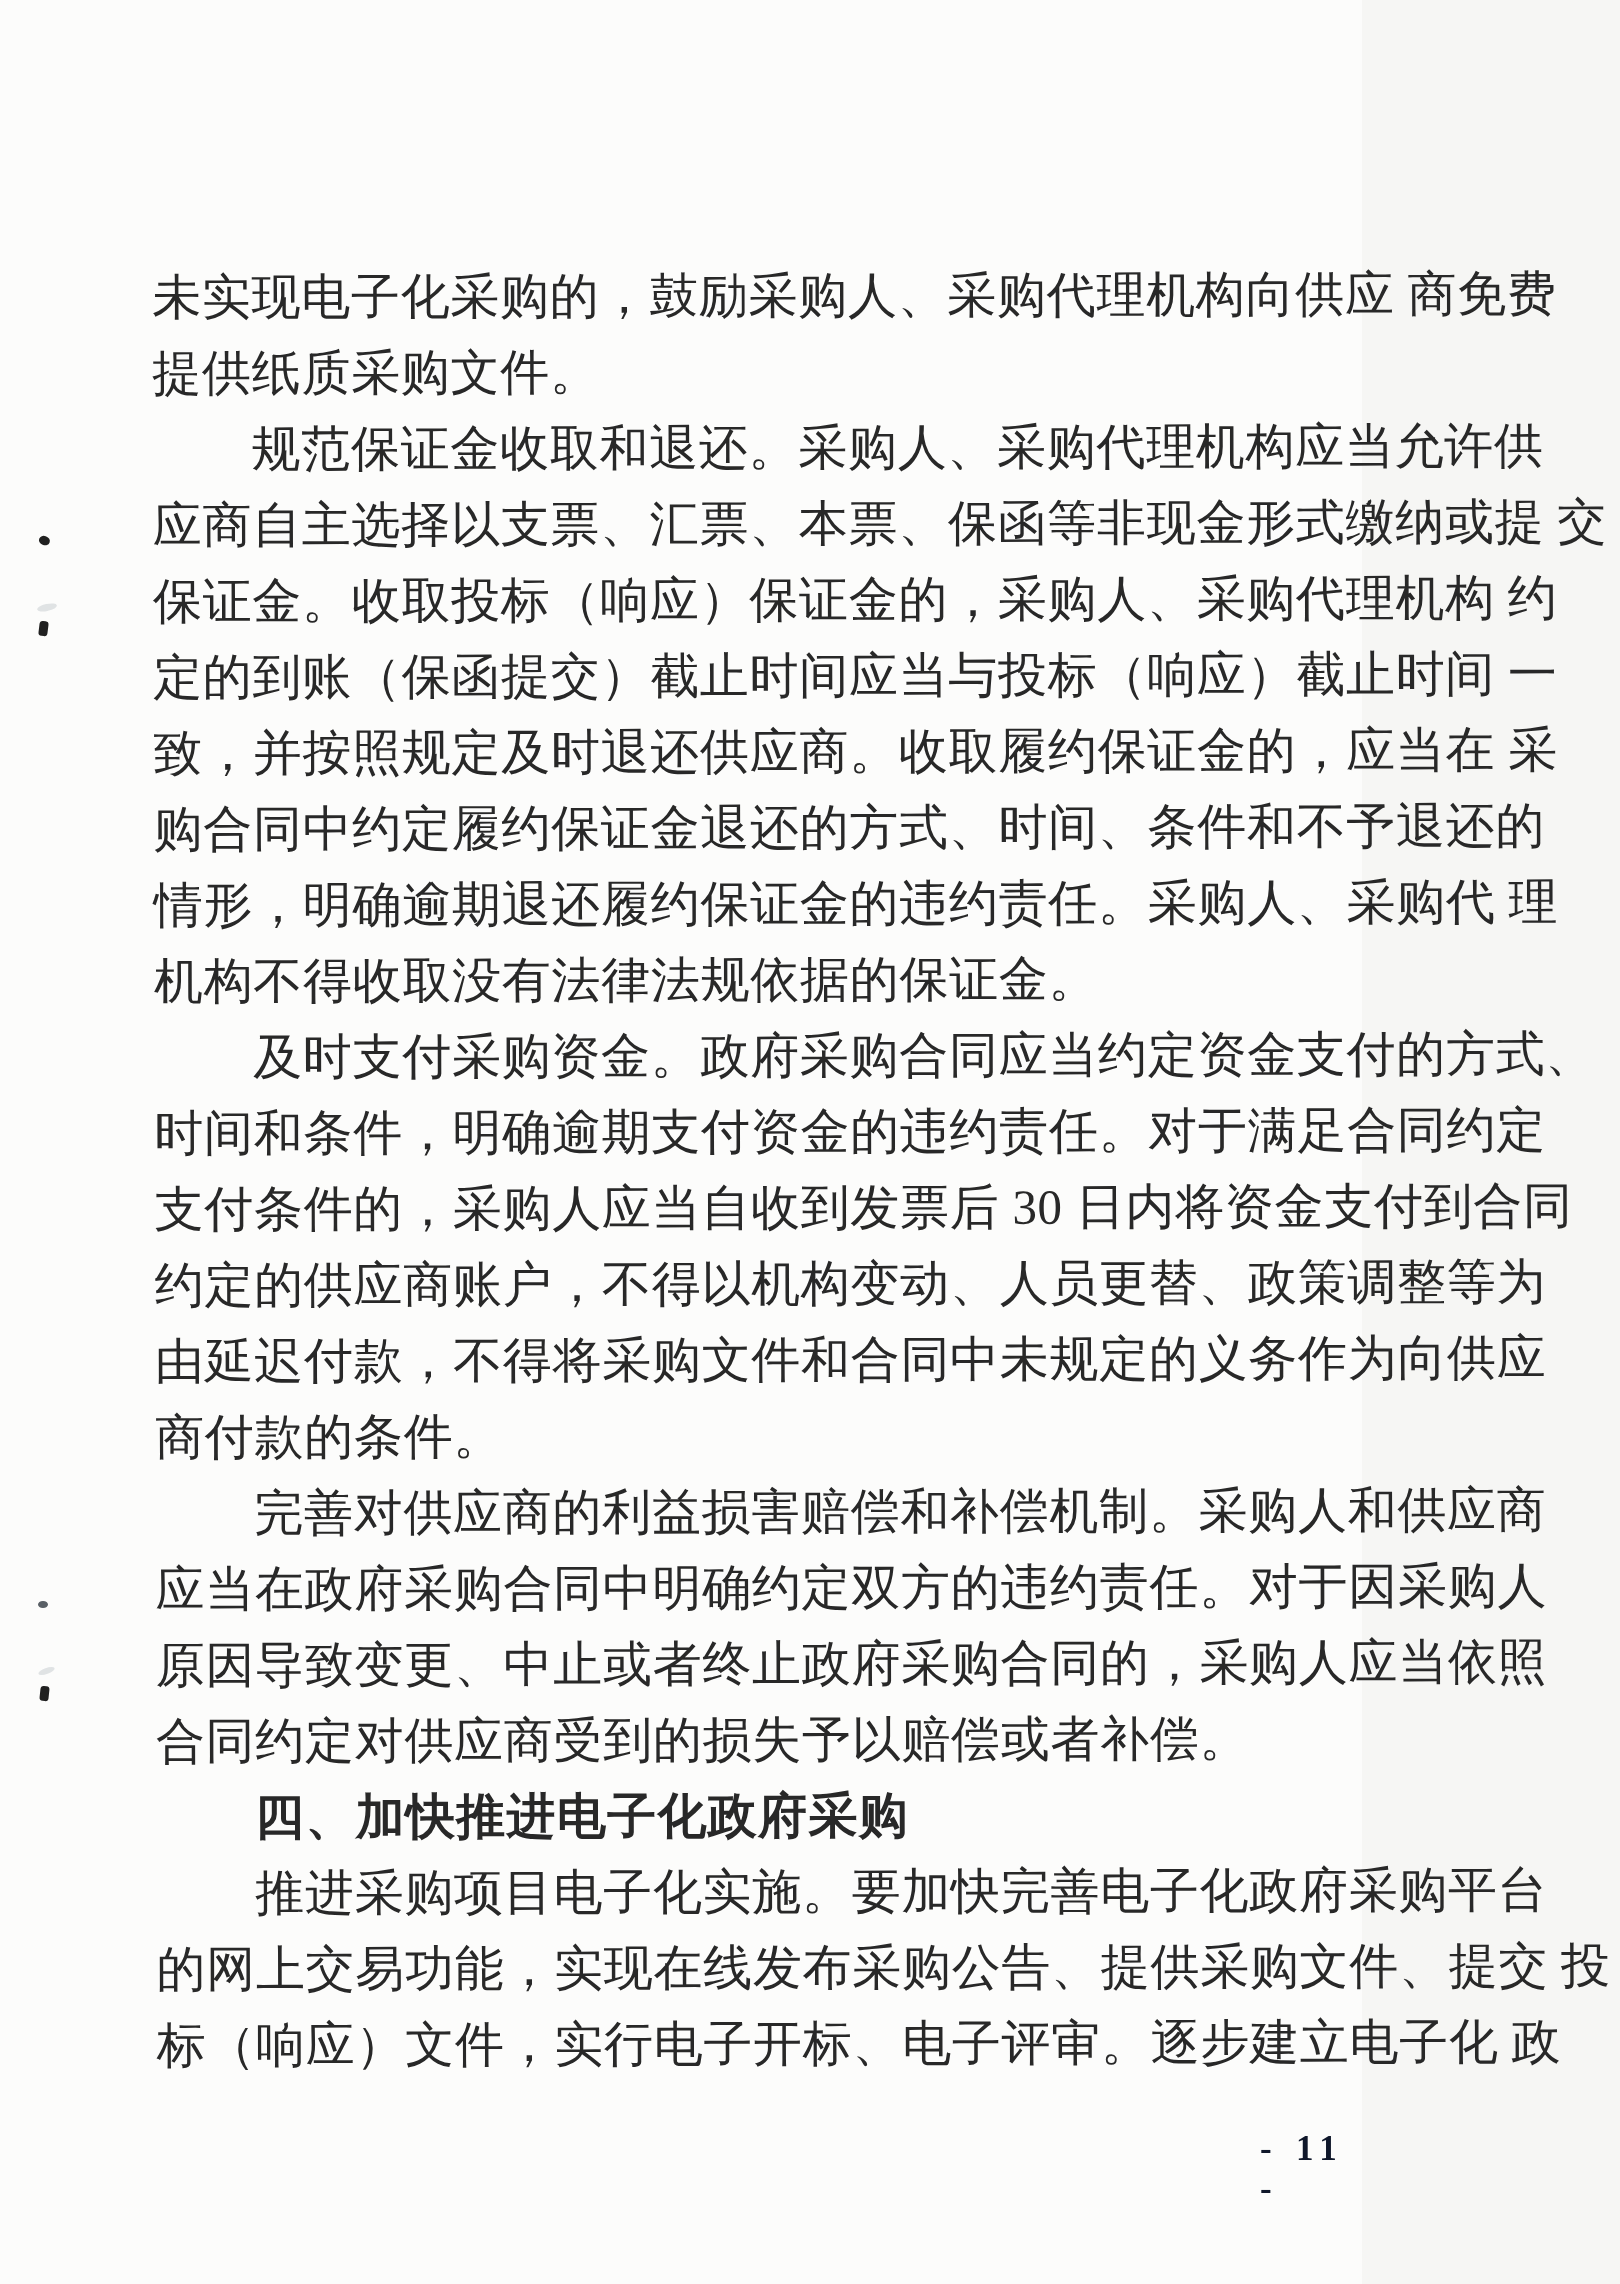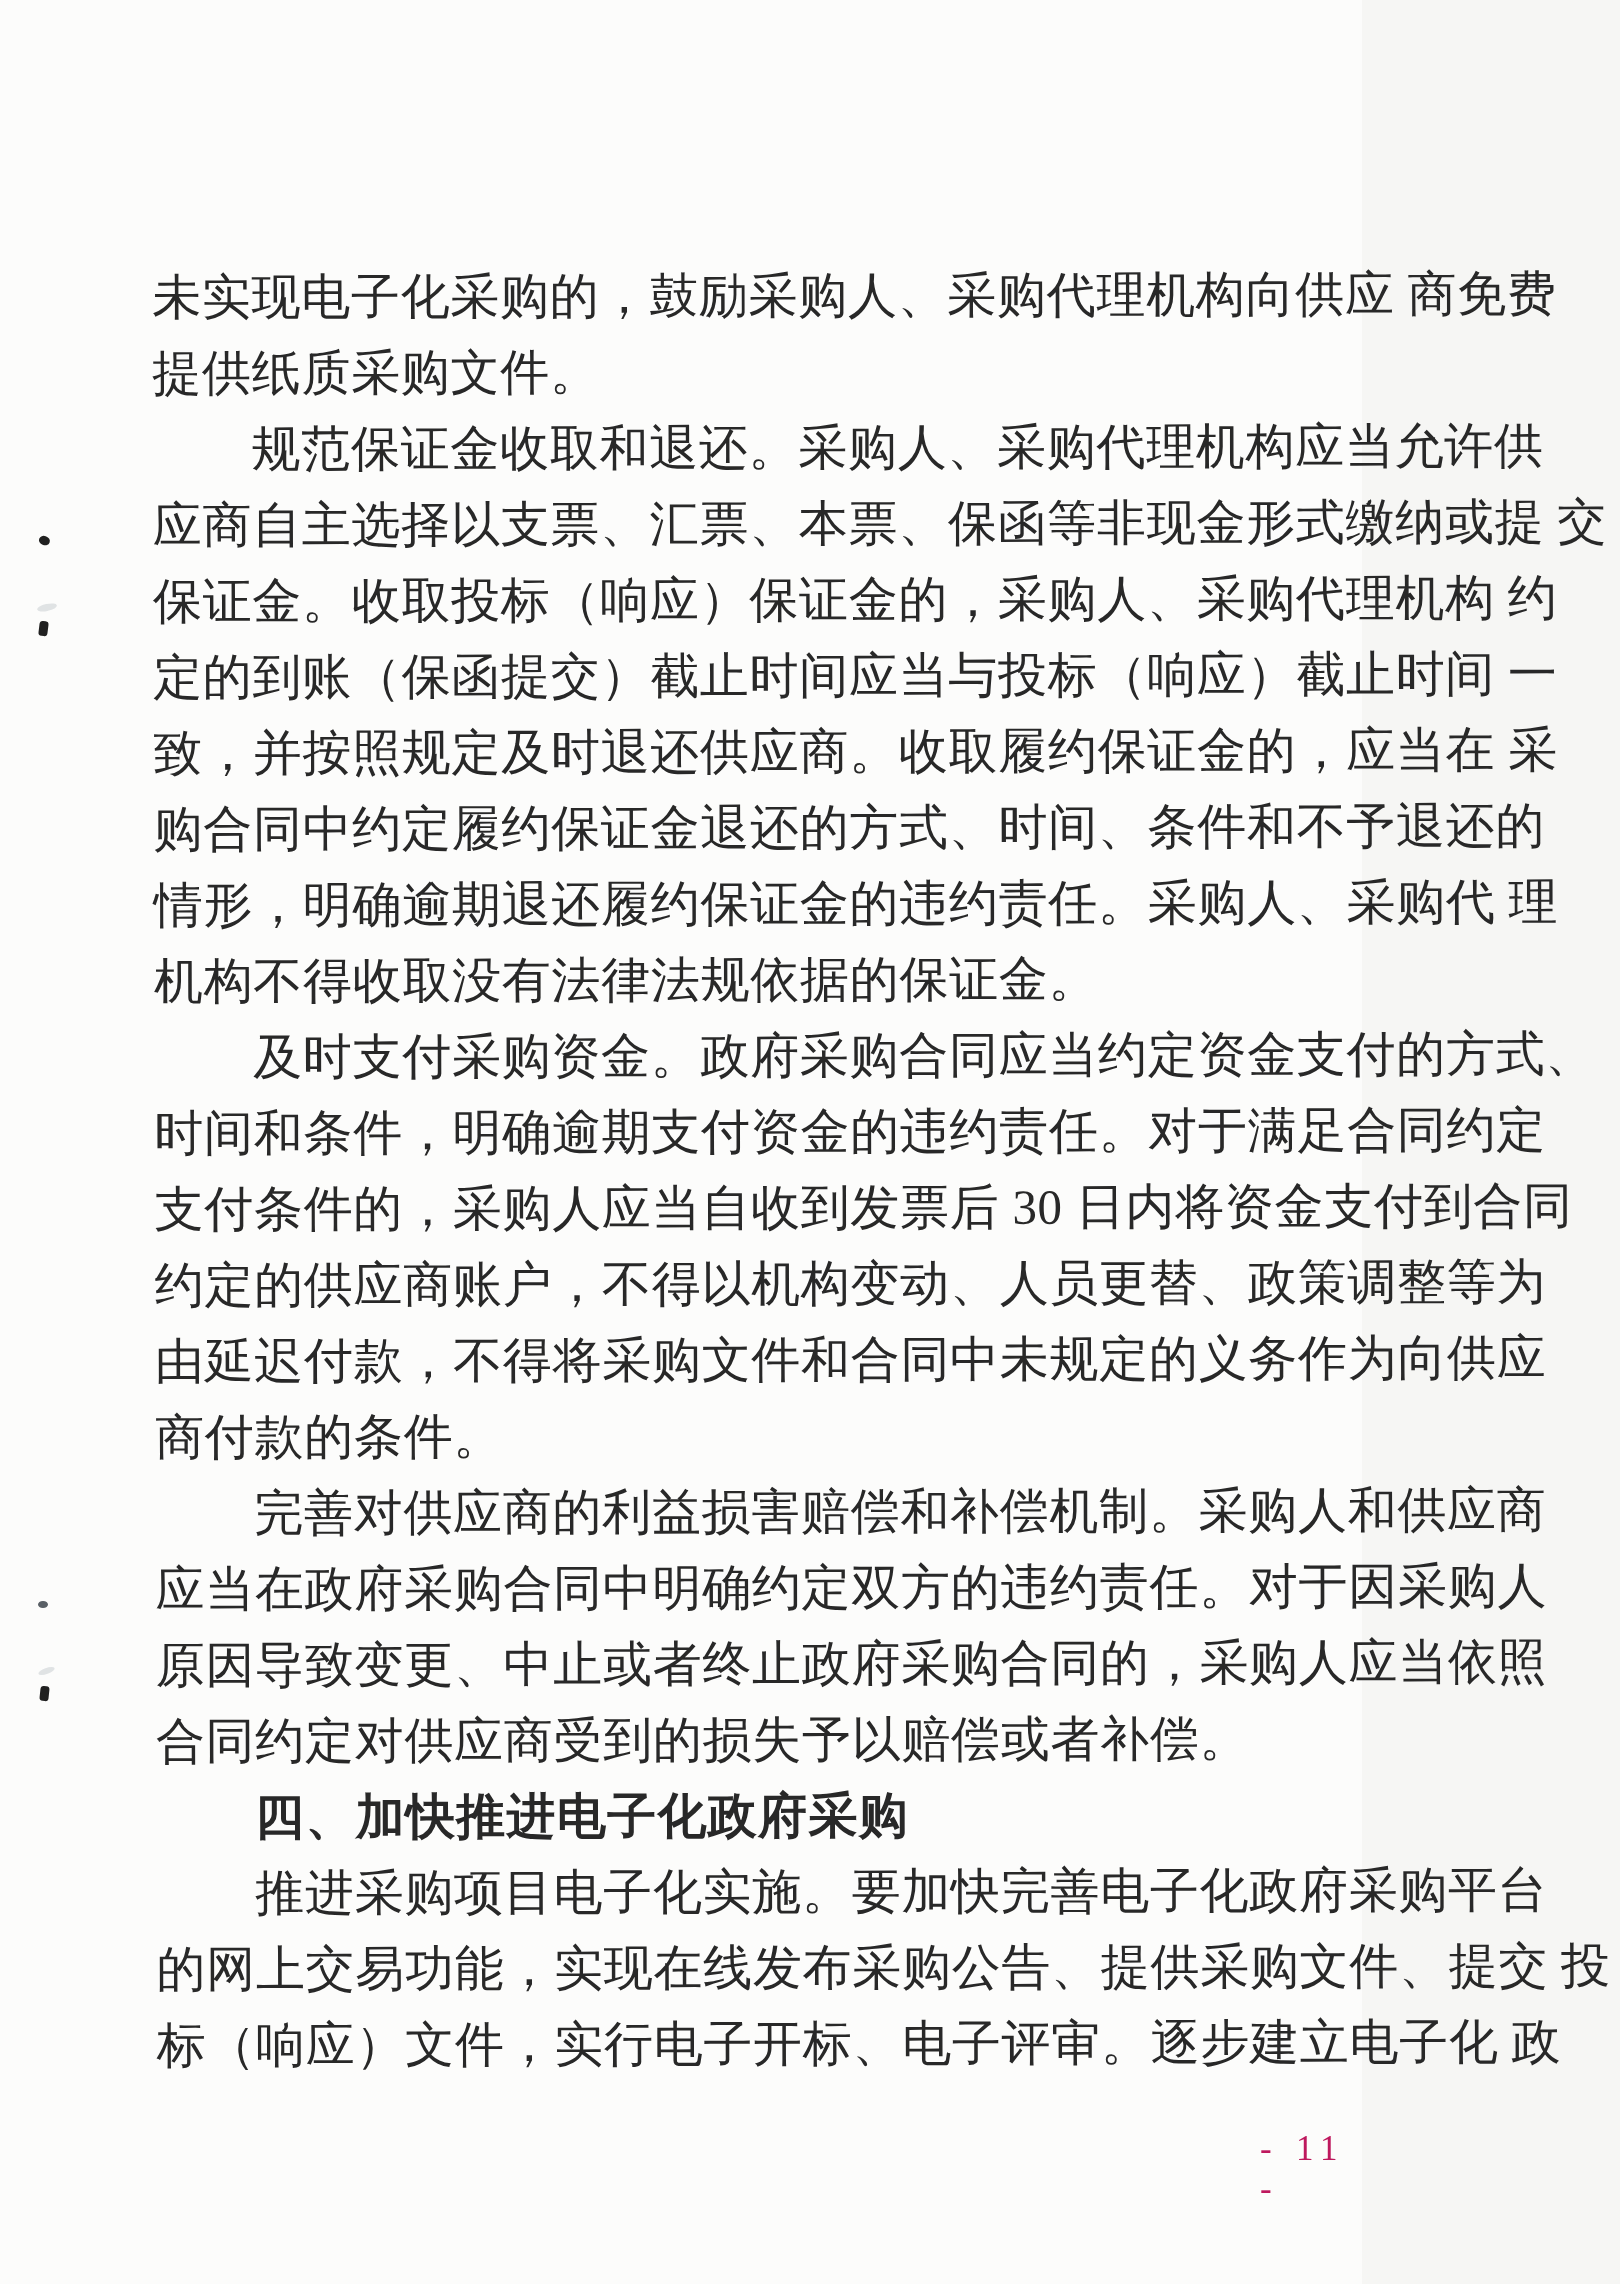--- a/index.html
+++ b/index.html
@@ -43,22 +43,23 @@
   .line.heading {
     font-weight: 700;
     letter-spacing: 1.3px;
   }
   .page-number {
     position: absolute;
     left: 1260px;
     top: 2129px;
     font-size: 35px;
     letter-spacing: 7.8px;
-    color: #be185d;
+    color: #0f172a;
     font-family: "Liberation Serif", serif;
+    font-weight: bold;
   }
   
   .speck {
     position: absolute;
     background: #202020;
     border-radius: 50%;
   }
   .speck.s1 { left: 39px;  top: 536px;  width: 10.5px; height: 8.5px; transform: rotate(20deg); }
   .speck.s2 { left: 39px;  top: 621px;  width: 8.5px; height: 15px; border-radius: 3.3px; transform: rotate(7deg); }
   .speck.s3 { left: 38px;  top: 1601px; width: 9.8px; height: 7.2px; background: #5a6066; }

